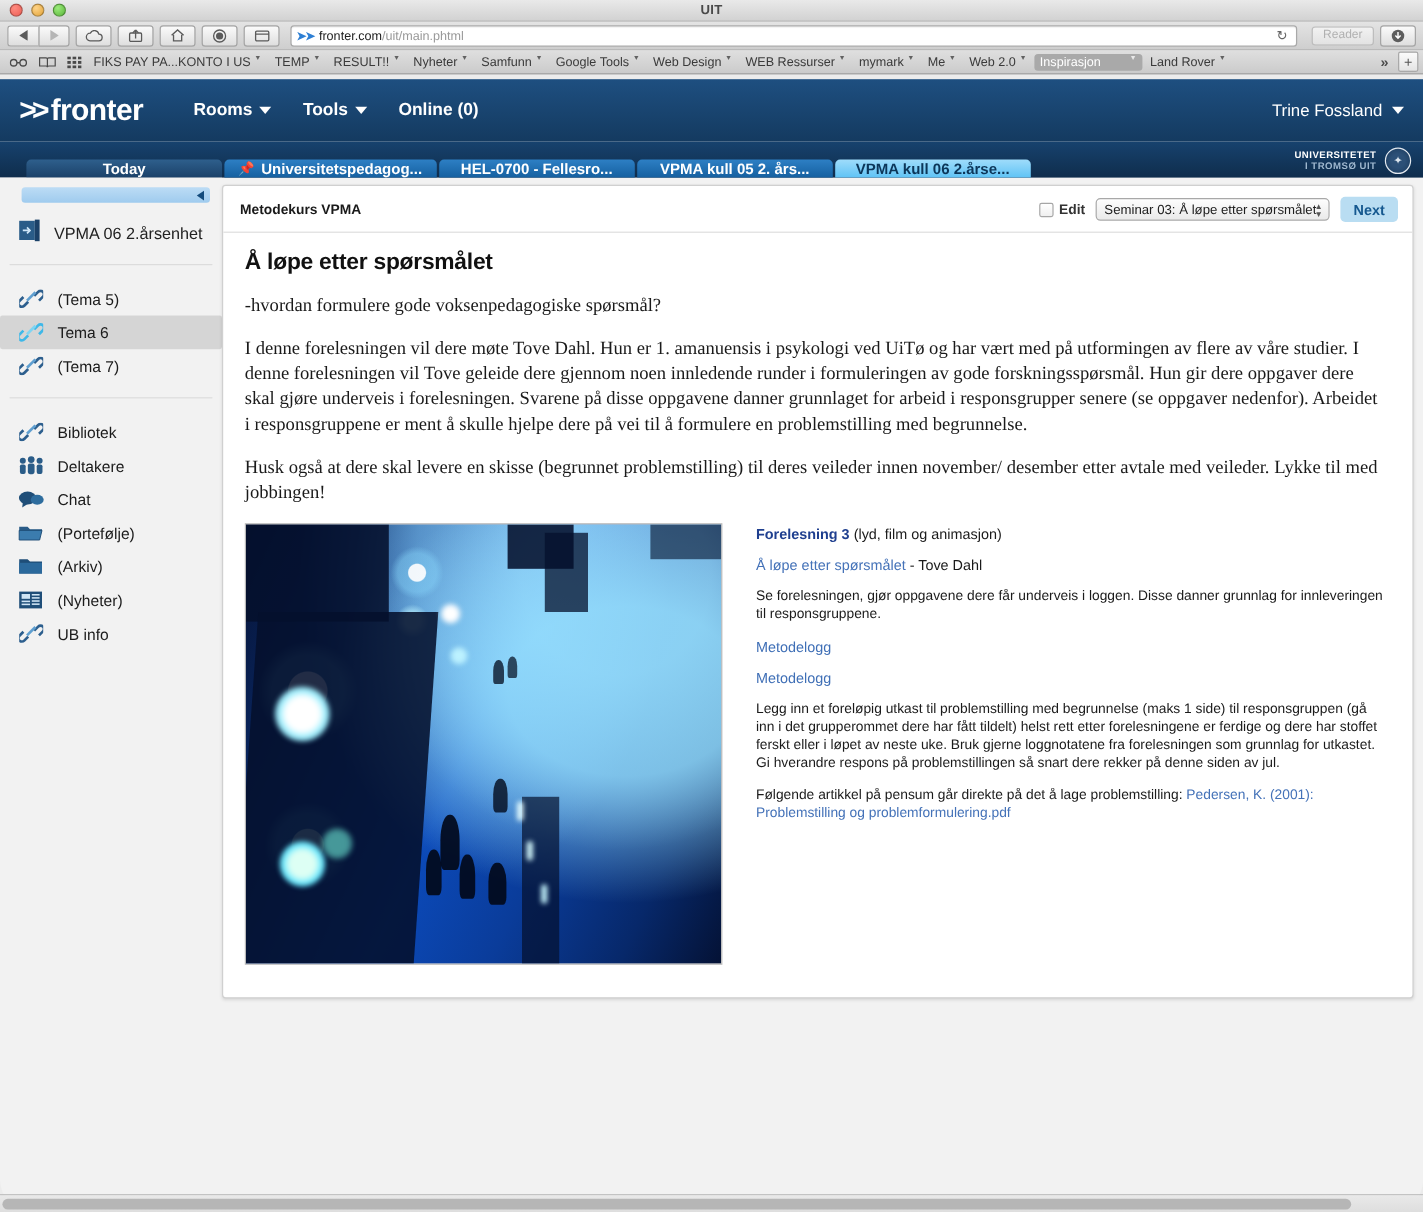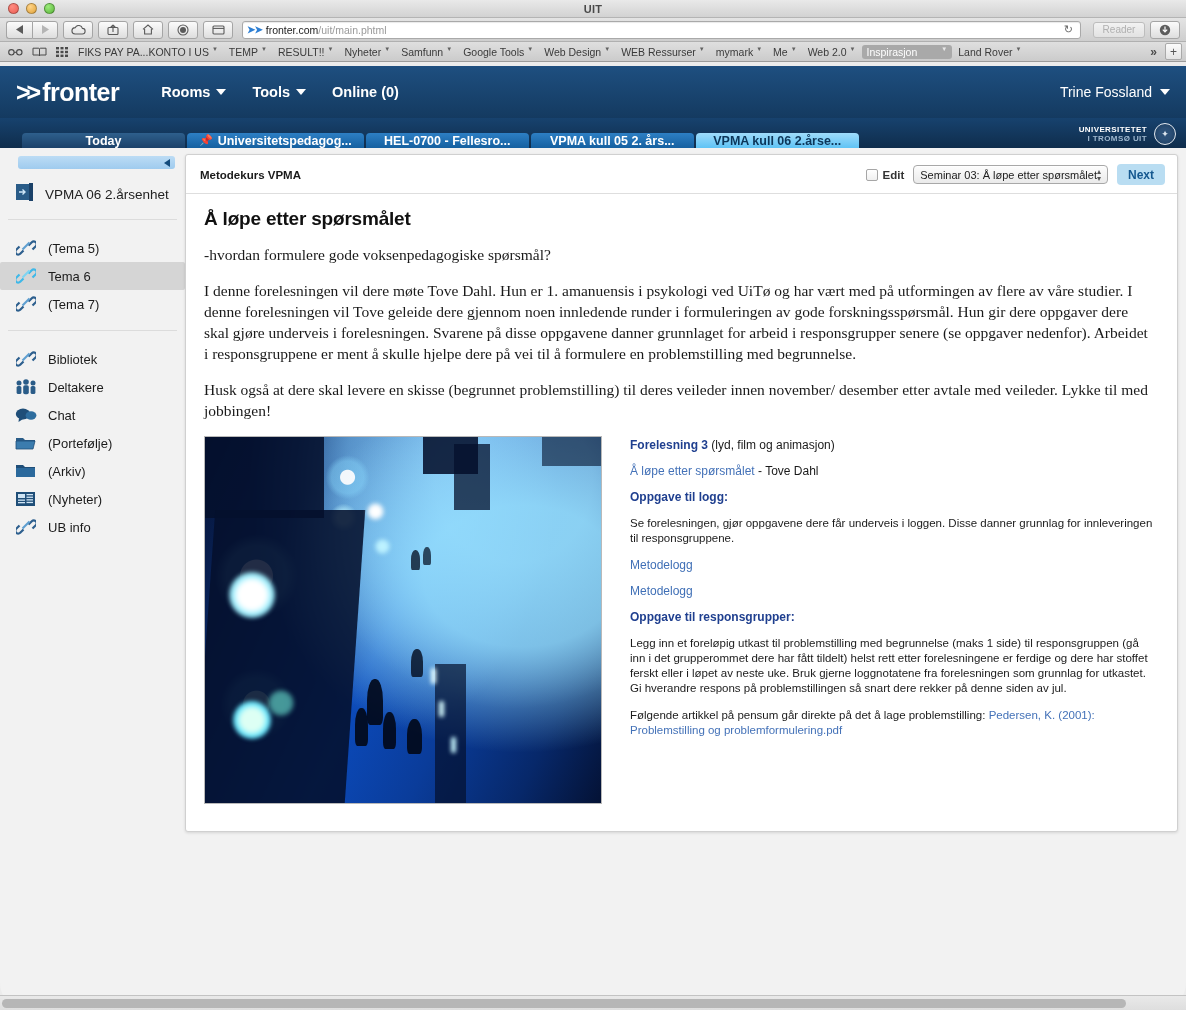--- a/index.html
+++ b/index.html
@@ -644,25 +644,23 @@
             <div class="blob" style="left:62%;top:82%;width:5px;height:16px;border-radius:2px;background:#c6f6ff;"></div>
           </div>
 
           <div class="rightcol">
             <div class="r-h">
               <span>Forelesning 3</span><span class="plain"> (lyd, film og animasjon)</span>
             </div>
             <div class="r-link">
               <span>Å løpe etter spørsmålet</span><span class="plain"> - Tove Dahl</span>
             </div>
-            <div class="r-h">Oppgave til logg:</div>
             <div class="r-p">Se forelesningen, gjør oppgavene dere får underveis i loggen. Disse danner grunnlag for innleveringen til responsgruppene.</div>
             <div class="r-single">Metodelogg</div>
             <div class="r-single">Metodelogg</div>
-            <div class="r-h">Oppgave til responsgrupper:</div>
             <div class="r-p">Legg inn et foreløpig utkast til problemstilling med begrunnelse (maks 1 side) til responsgruppen (gå inn i det grupperommet dere har fått tildelt) helst rett etter forelesningene er ferdige og dere har stoffet ferskt eller i løpet av neste uke. Bruk gjerne loggnotatene fra forelesningen som grunnlag for utkastet. Gi hverandre respons på problemstillingen så snart dere rekker på denne siden av jul.</div>
             <div class="r-p">
               <span>Følgende artikkel på pensum går direkte på det å lage problemstilling: </span><a href="#">Pedersen, K. (2001): Problemstilling og problemformulering.pdf</a>
             </div>
           </div>
         </div>
       </div>
     </div>
   </div>
 

